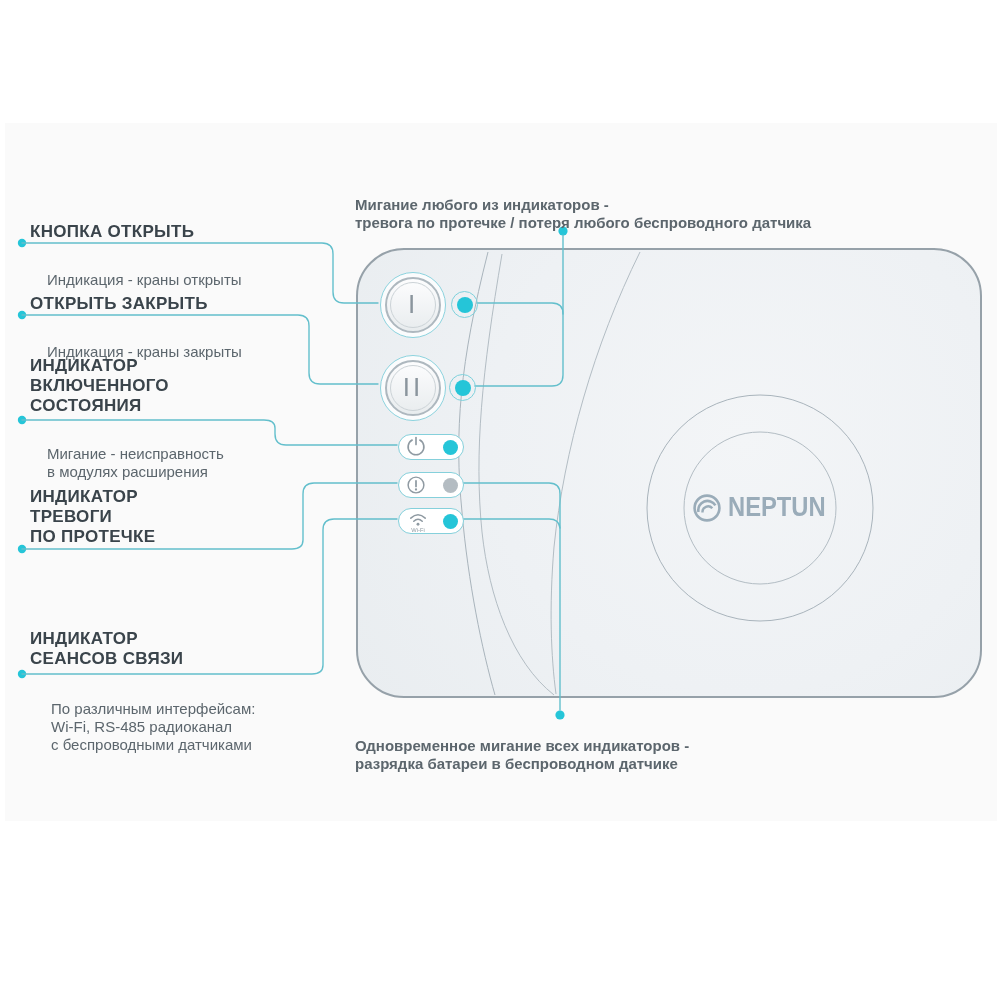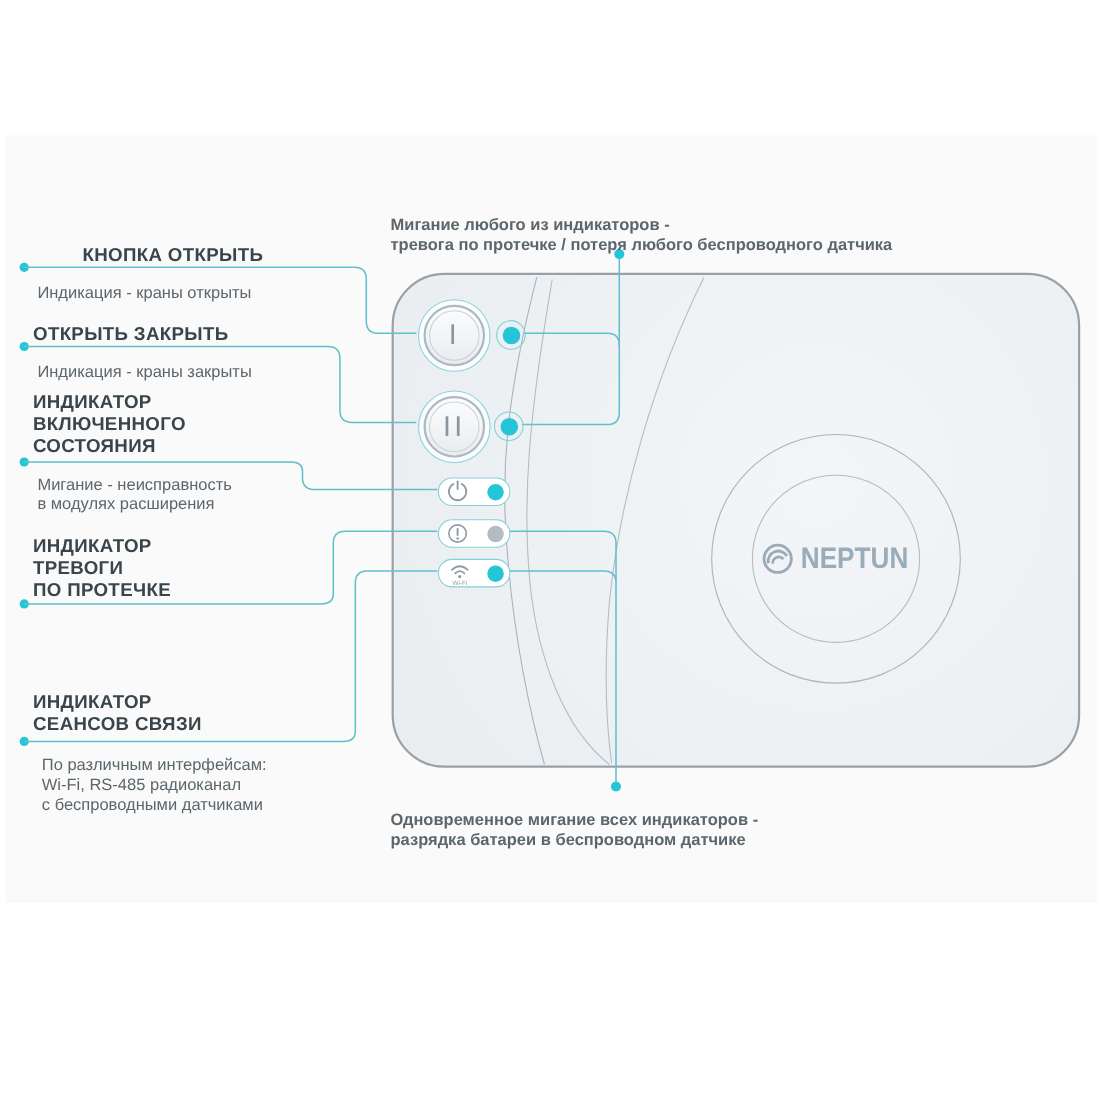--- a/index.html
+++ b/index.html
@@ -58,23 +58,23 @@
   .wires{position:absolute;left:0;top:0;width:1000px;height:998px;z-index:2;pointer-events:none;}
   .c-line{fill:none;stroke:var(--wire);stroke-width:1.4;stroke-linecap:round;}
   .c-dot{fill:var(--accent);stroke:none;}
 
   
   .note{position:absolute;font-size:15px;line-height:18px;color:var(--body-text);white-space:pre-line;z-index:4;font-weight:bold;}
   .note-top{left:355px;top:181px;}
   .note-bottom{left:355px;top:722px;}
   .label-heading{position:absolute;left:30px;margin:0;font-size:17px;line-height:20px;font-weight:700;
                  color:var(--heading-text);letter-spacing:.3px;white-space:pre-line;z-index:4;}
-  .label-body{position:absolute;left:30px;margin:4px;font-size:15px;line-height:18px;
+  .label-body{position:absolute;left:30px;margin:17px;font-size:15px;line-height:18px;
               color:var(--body-text);white-space:pre-line;z-index:4;}
-  .h1{top:222px;margin-left:45px;} .b1{top:254px;}
+  .h1{top:222px;} .b1{top:254px;}
   .h2{top:294px;} .b2{top:326px;}
   .h3{top:356px;} .b3{top:428px;}
   .h4{top:487px;} .b4{top:557px;}
   .h5{top:629px;} .b5{top:683px;padding-left:4px;}
 </style>
 </head>
 <body>
 
 <div class="canvas">
 

